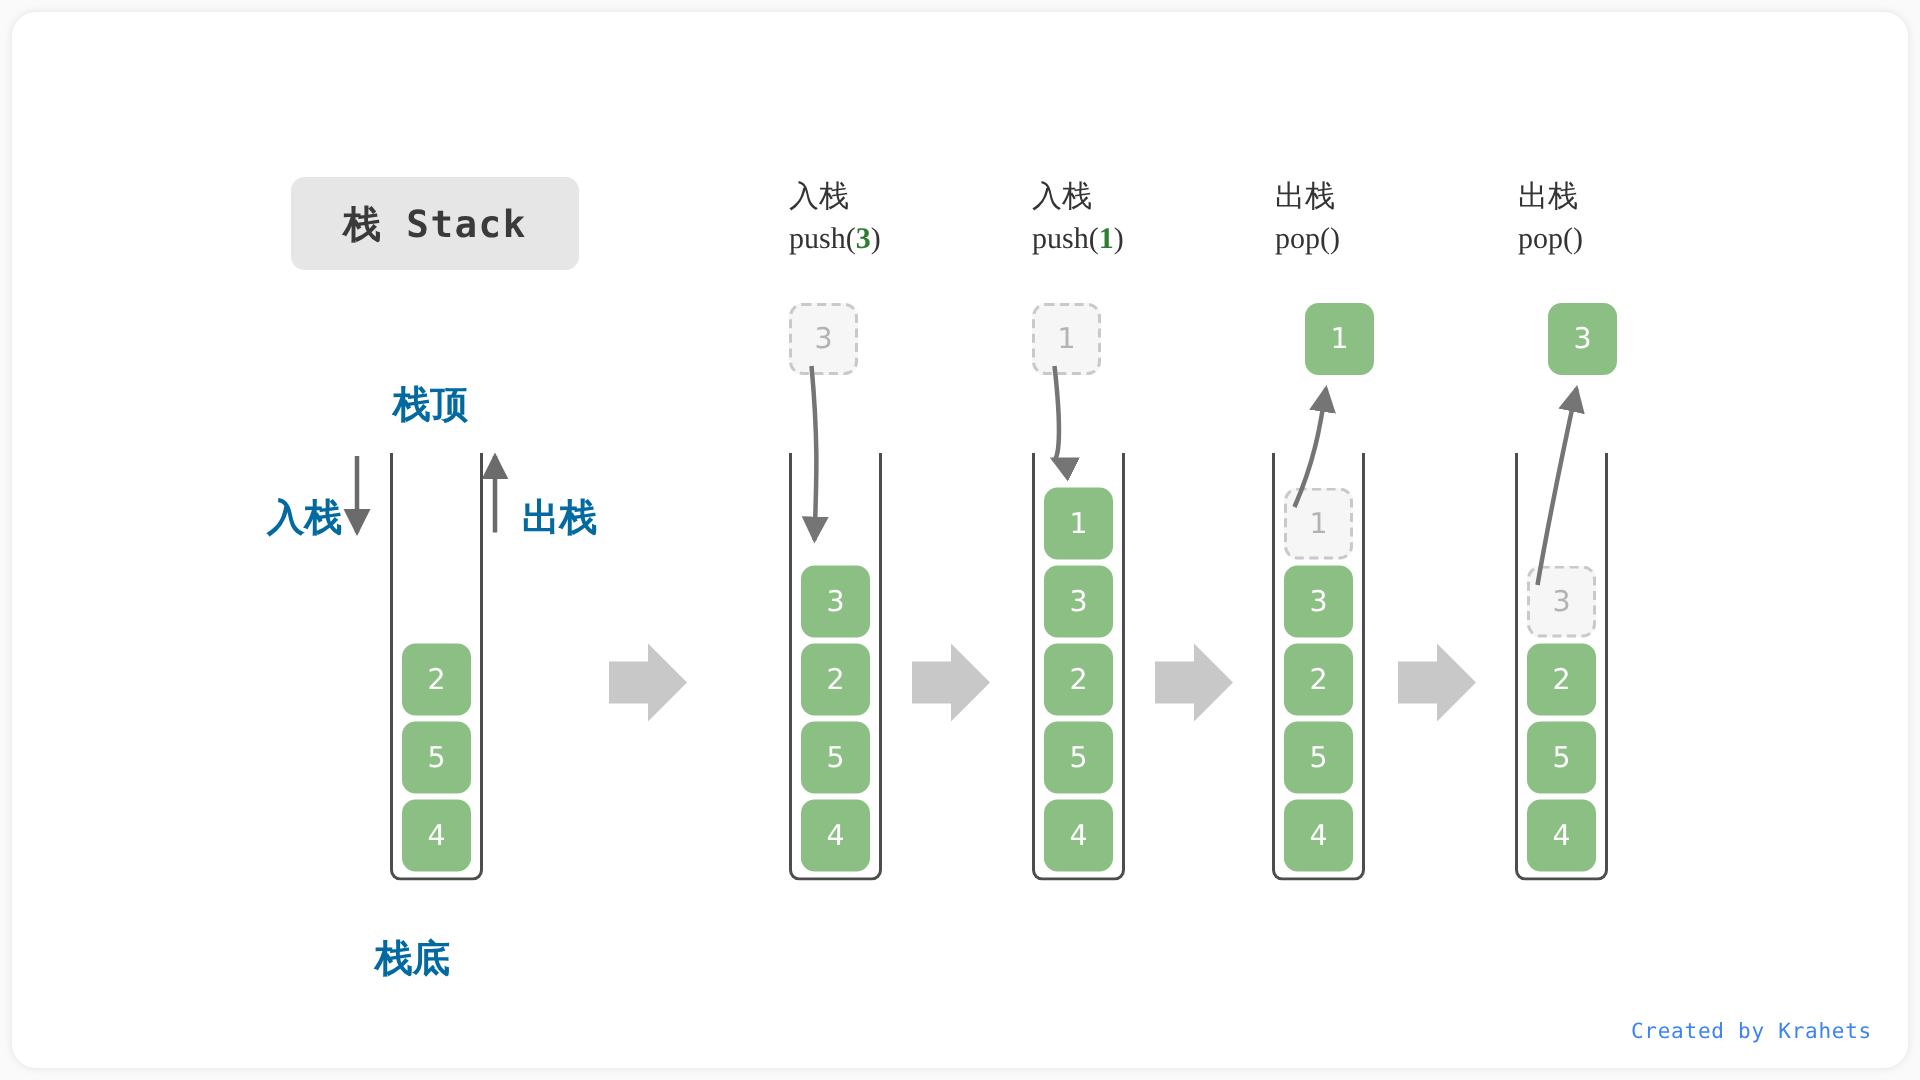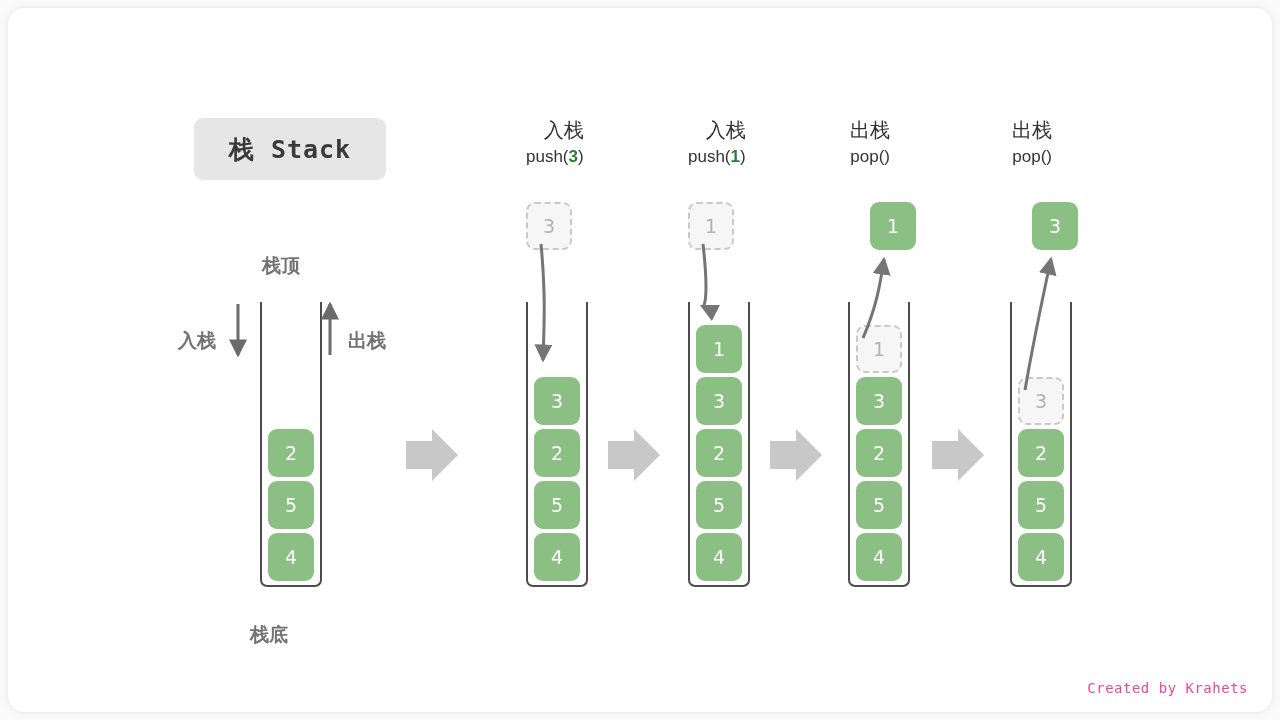--- a/index.html
+++ b/index.html
@@ -7,21 +7,20 @@
     padding: 0;
     background: #ffffff;
   }
   #canvas {
     position: relative;
     width: 1280px;
     height: 720px;
     background: #fafafa;
     overflow: hidden;
     font-family: "DejaVu Sans", "Liberation Sans", sans-serif;
-    text-align: right;
   }
   #card {
     position: absolute;
     left: 8px;
     top: 8px;
     width: 1264px;
     height: 704px;
     background: #ffffff;
     border-radius: 16px;
     box-shadow: 0 0 6px rgba(0,0,0,0.10);
@@ -43,23 +42,23 @@
     font-family: "DejaVu Sans Mono", "Liberation Mono", monospace;
     font-size: 25px;
     font-weight: 700;
     color: #3a3a3a;
     letter-spacing: 1px;
   }
 
   
   .cn-label {
     position: absolute;
-    font-size: 19px;
+    font-size: 25px;
     font-weight: 700;
-    color: #737373;
+    color: #0369a1;
     white-space: nowrap;
   }
   #label-top   { left: 254px; top: 245px; }
   #label-bottom{ left: 242px; top: 614px; }
   #label-push  { left: 170px; top: 320px; }
   #label-pop   { left: 340px; top: 320px; }
 
   
   .tube {
     position: absolute;
@@ -120,43 +119,43 @@
     position: absolute;
     white-space: nowrap;
     line-height: 1.45;
   }
   .col-head .cn {
     font-size: 20px;
     color: #333333;
     display: block;
   }
   .col-head .code {
-    font-size: 17px;
+    font-size: 20px;
     color: #333333;
     display: block;
-    font-family: Liberation Sans, sans-serif;
+    font-family: Liberation Serif, serif;
   }
   .col-head .code .arg { color: #2e7d32; font-weight: 700; }
 
   
   #overlay {
     position: absolute;
     left: 0; top: 0;
     width: 1264px; height: 704px;
     pointer-events: none;
   }
 
   
   #credit {
     position: absolute;
     right: 24px;
     bottom: 16px;
     font-family: "DejaVu Sans Mono", "Liberation Mono", monospace;
     font-size: 14px;
-    color: #ec4899;
+    color: #3b82f6;
     letter-spacing: 0.5px;
   }
 </style>
 </head>
 <body>
 
 <div id="canvas">
   <div id="card">
 
     <div id="title-chip">栈 Stack</div>

